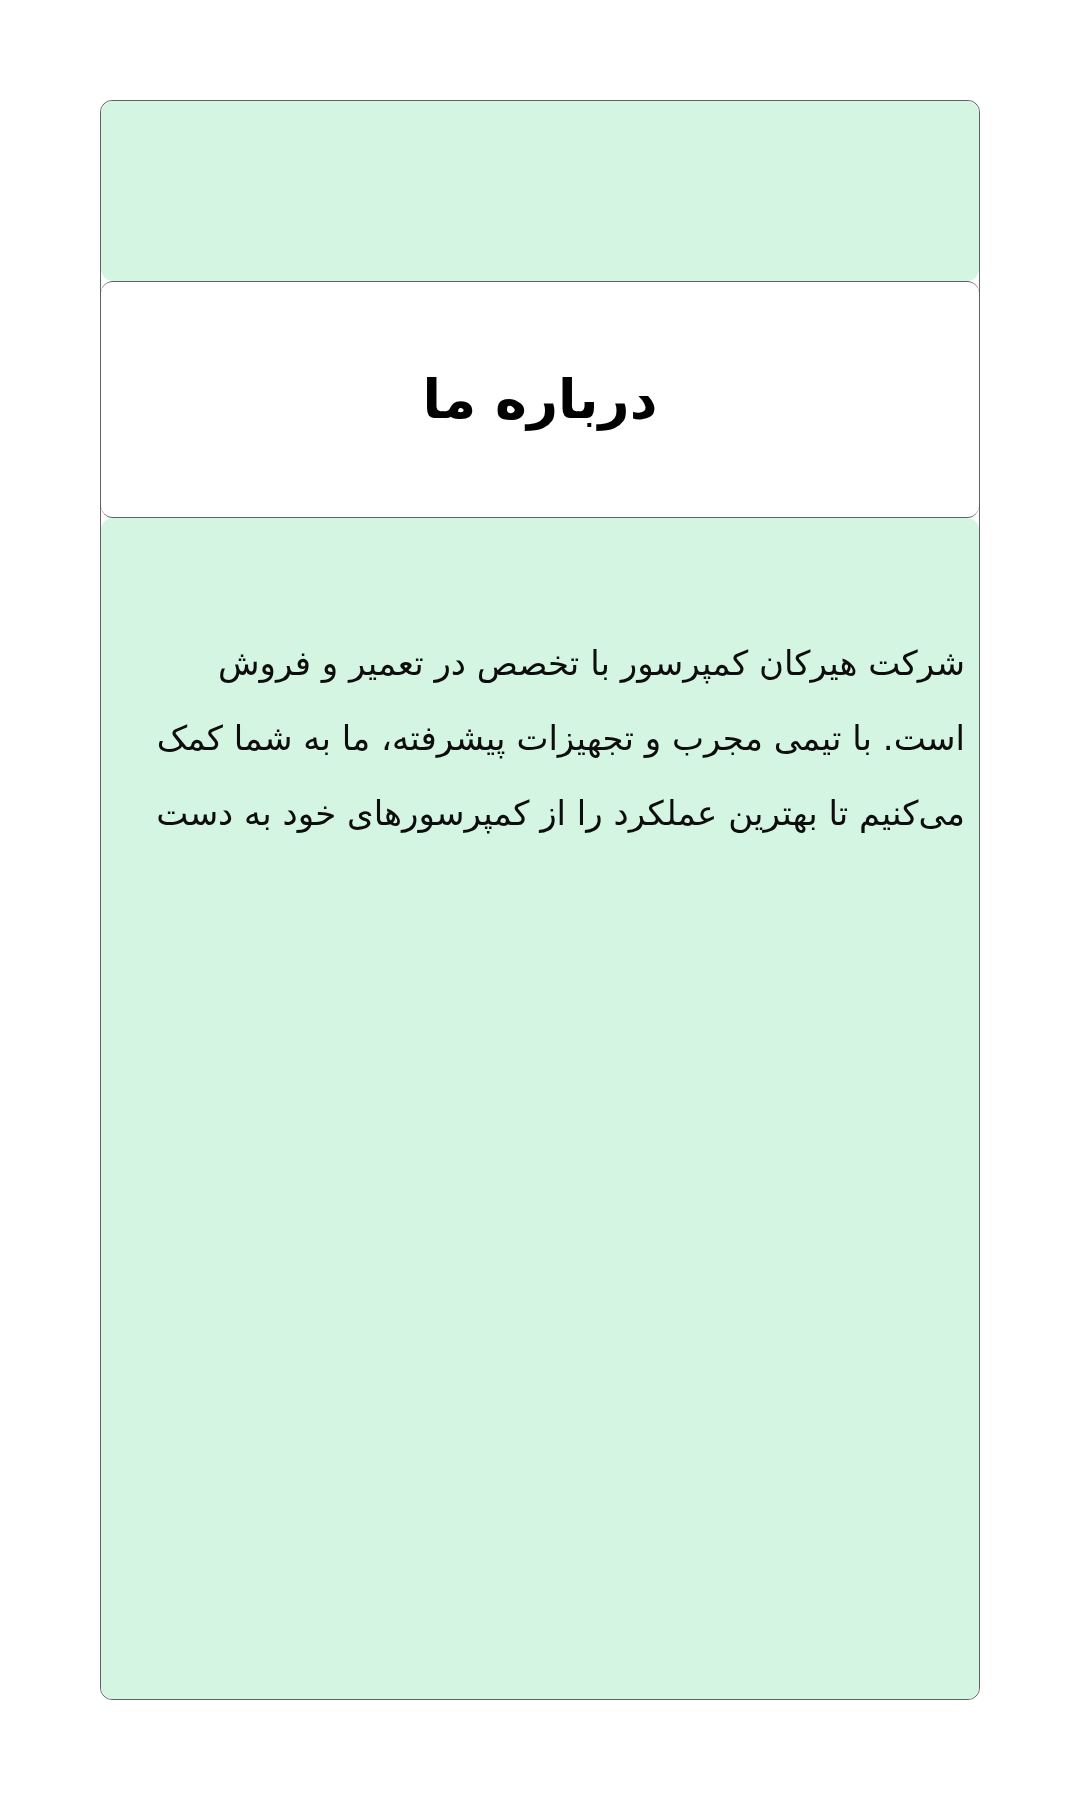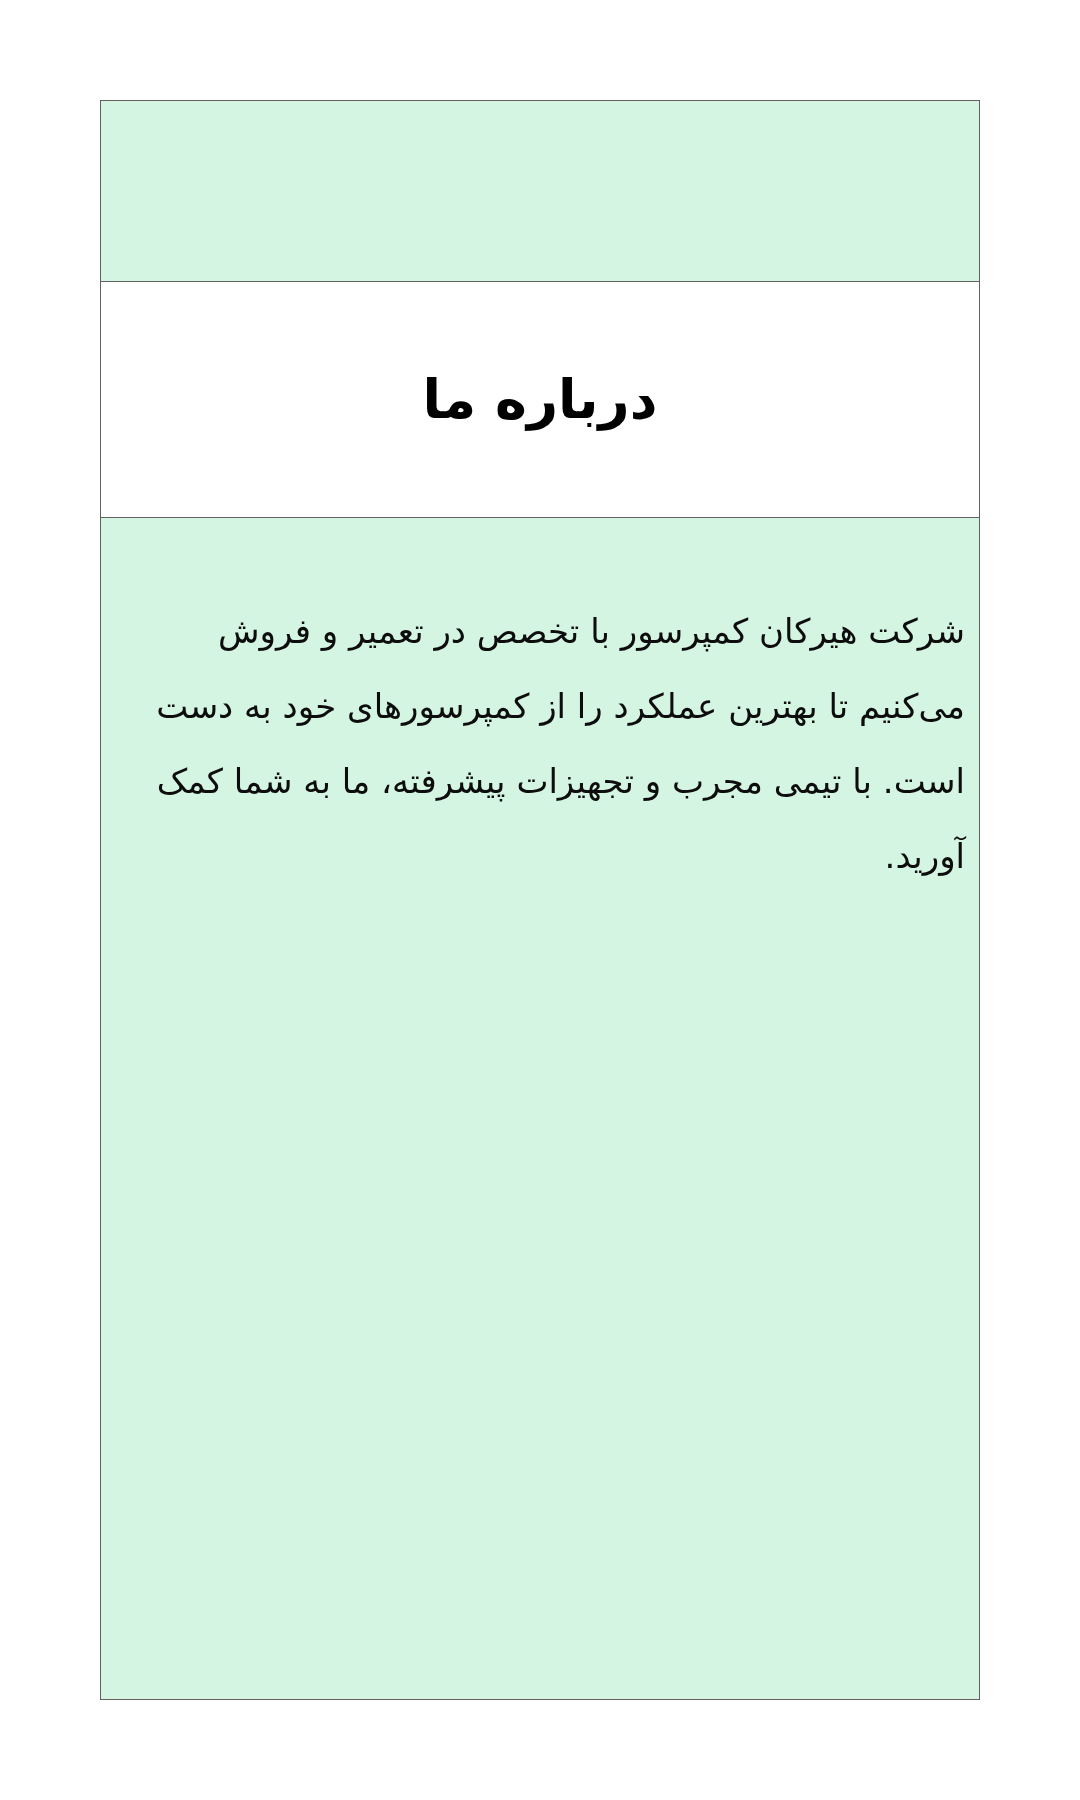--- a/index.html
+++ b/index.html
@@ -1,21 +1,21 @@
 <!DOCTYPE html>
 <html lang="fa" style="--mint: #d5f5e3; --border: #616161; --text: #0d0d0d; --white: #ffffff;"><head>
 <meta charset="utf-8">
 <style>
   :root {
     --mint: #d5f5e3;
     --border: #616161;
     --text: #0d0d0d;
     --white: #ffffff;
   }
-  * { box-sizing: border-box; }
+  * { box-sizing: border-box; border-radius: 12px; }
   html, body {
     margin: 0;
     padding: 0;
   }
   body {
     width: 1080px;
     height: 1800px;
     background: var(--white, #ffffff);
     font-family: "DejaVu Sans", sans-serif;
     overflow: hidden;
@@ -47,21 +47,21 @@
   .title {
     margin: 0;
     font-size: 54px;
     font-weight: 700;
     color: #000000;
     direction: rtl;
   }
   .body-section {
     flex: 1 1 auto;
     background: var(--mint, #d5f5e3);
-    padding: 76px 14px 0 40px;
+    padding: 108px 14px 0 40px;
   }
   .paragraph {
     direction: rtl;
     text-align: right;
     color: var(--text, #0d0d0d);
     font-size: 34px;
   }
   .pline {
     line-height: 75px;
     white-space: nowrap;
@@ -74,19 +74,18 @@
 
   <div class="band-top"></div>
 
   <div class="title-section">
     <h1 class="title">درباره ما</h1>
   </div>
 
   <div class="body-section">
     <div class="paragraph">
       <div class="pline">شرکت هیرکان کمپرسور با تخصص در تعمیر و فروش</div>
+      <div class="pline">است. با تیمی مجرب و تجهیزات پیشرفته، ما به شما کمک</div>
       <div class="pline">می‌کنیم تا بهترین عملکرد را از کمپرسورهای خود به دست</div>
-      <div class="pline">است. با تیمی مجرب و تجهیزات پیشرفته، ما به شما کمک</div>
-      <div class="pline">آورید.</div>
     </div>
   </div>
 
 </div>
 
 </body></html>

